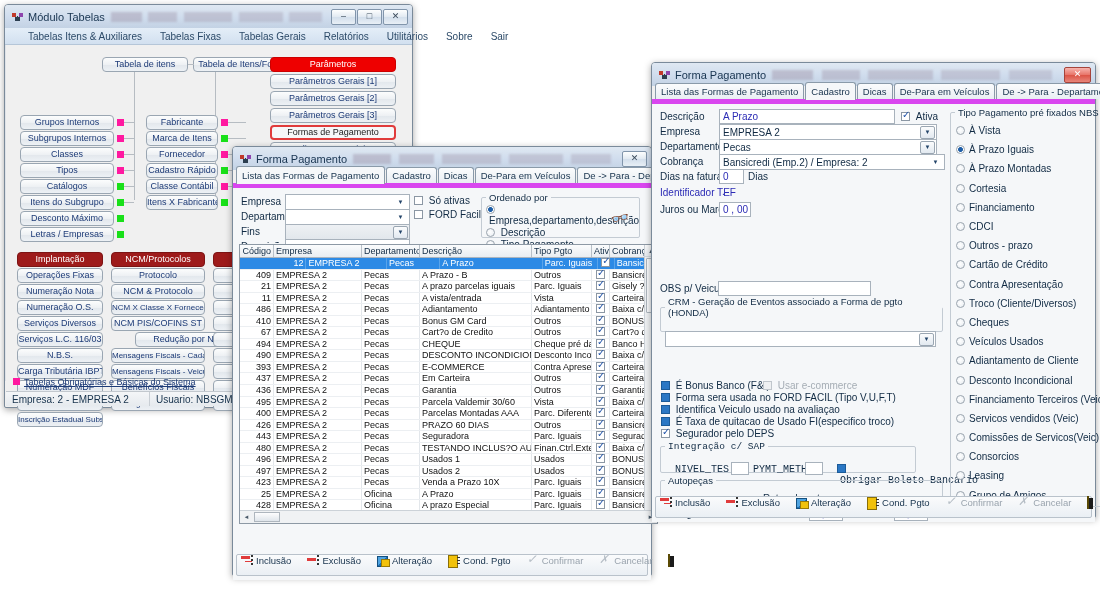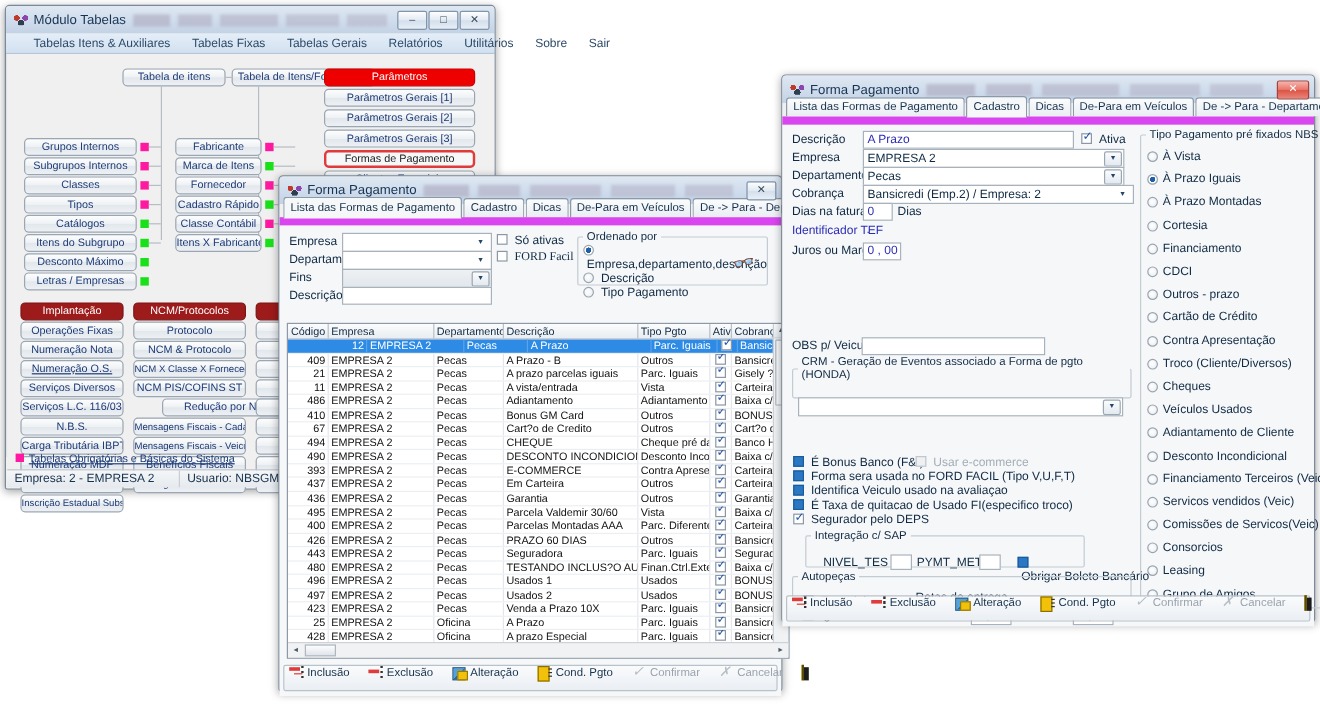--- a/index.html
+++ b/index.html
@@ -71,21 +71,21 @@
                border-top:1px solid #c2c8ce; display:flex; align-items:center;
                font-size:10px; color:#16324c; }
   .statusbar div { padding:0 6px; border-right:1px solid #c8ced4; height:100%;
                    display:flex; align-items:center; white-space:nowrap; }
 
   
   #dlg-lista { left:232px; top:146px; width:420px; height:430px; }
   #dlg-cad   { left:651px; top:62px;  width:445px; height:456px; }
 
   .tabstrip { display:flex; align-items:flex-end; height:18px; padding:3px 3px 0 3px;
-              background:#f0f0f0; border-bottom:7px solid #d946ef; }
+              background:#f0f0f0; border-bottom:5px solid #d946ef; }
   .tab { border:1px solid #8a9aa9; border-bottom:none; border-radius:3px 3px 0 0;
          background:linear-gradient(180deg,#fbfcfd,#e9eef3);
          padding:1px 5px 2px; font-size:9.5px; color:#16324c; white-space:nowrap;
          margin-right:1px; height:16px; line-height:13px; }
   .tab.active { background:#f5f7f9; height:18px; line-height:15px; font-weight:400;
                 position:relative; z-index:2; margin-bottom:-1px; }
   .tab.clip { overflow:hidden; max-width:93px; }
   .spin { display:flex; margin-left:2px; }
   .spin b { width:13px; height:15px; border:1px solid #8a9aa9; background:linear-gradient(180deg,#fafcfd,#e6ecf2);
             font-size:7px; line-height:13px; text-align:center; font-weight:400; color:#30506e; }
@@ -263,21 +263,21 @@
     <div class="btnbox hdr-red" style="left:264px; top:12px; width:126px;">Parâmetros</div>
     <div class="btnbox" style="left:264px; top:29px; width:126px;">Parâmetros Gerais [1]</div>
     <div class="btnbox" style="left:264px; top:46px; width:126px;">Parâmetros Gerais [2]</div>
     <div class="btnbox" style="left:264px; top:63px; width:126px;">Parâmetros Gerais [3]</div>
     <div class="btnbox sel-red" style="left:264px; top:80px; width:126px;">Formas de Pagamento</div>
     <div class="btnbox" style="left:264px; top:97px; width:126px;">Clientes Especiais</div>
 
     <div class="btnbox hdr" style="left:11px; top:207px; width:86px;">Implantação</div>
     <div class="btnbox" style="left:11px; top:223px; width:86px;">Operações Fixas</div>
     <div class="btnbox" style="left:11px; top:239px; width:86px;">Numeração Nota</div>
-    <div class="btnbox" style="left:11px; top:255px; width:86px;text-decoration:underline;">Numeração O.S.</div>
+    <div class="btnbox" style="left:11px; top:255px; width:86px;">Numeração O.S.</div>
     <div class="btnbox" style="left:11px; top:271px; width:86px;">Serviços Diversos</div>
     <div class="btnbox" style="left:11px; top:287px; width:86px;">Serviços L.C. 116/03</div>
     <div class="btnbox" style="left:11px; top:303px; width:86px;">N.B.S.</div>
     <div class="btnbox" style="left:11px; top:319px; width:86px;">Carga Tributária IBPT</div>
     <div class="btnbox" style="left:11px; top:335px; width:86px;">Numeração MDF</div>
     <div class="btnbox" style="left:11px; top:351px; width:86px;">Fins Diverso</div>
     <div class="btnbox" style="left:11px; top:367px; width:86px; font-size:8px;">Inscrição Estadual Subst.</div>
 
     <div class="btnbox hdr" style="left:105px; top:207px; width:94px;">NCM/Protocolos</div>
     <div class="btnbox" style="left:105px; top:223px; width:94px;">Protocolo</div>
@@ -357,41 +357,41 @@
     </div>
     <span class="lbl" style="position:absolute; left:8px; top:53px;">Descrição</span>
     <div class="field" style="position:absolute; left:52px; top:51px; width:125px;"></div>
 
     <span style="position:absolute; left:181px; top:7px;">
       <span class="cbx"></span>
       <span class="lbl" style="margin-left:3px;">Só ativas</span>
     </span>
     <span style="position:absolute; left:181px; top:21px;">
       <span class="cbx"></span>
-      <span class="lbl" style="margin-left:3px;font-family:Liberation Serif, serif;">FORD Facil</span>
+      <span class="lbl" style="margin-left:3px;">FORD Facil</span>
     </span>
 
     <fieldset style="left:248px; top:4px; width:124px; height:46px;">
       <legend>Ordenado por</legend>
       <div style="padding:1px 0 0 4px;">
         <span class="rad on"></span>
         <span class="lbl" style="margin-left:3px;">Empresa,departamento,descrição</span>
       </div>
       <div style="padding:1px 0 0 4px;">
         <span class="rad"></span>
         <span class="lbl" style="margin-left:3px;">Descrição</span>
       </div>
       <div style="padding:1px 0 0 4px;">
         <span class="rad"></span>
         <span class="lbl" style="margin-left:3px;">Tipo Pagamento</span>
       </div>
     </fieldset>
     <span class="glasses" style="left:378px; top:22px;">👓</span>
 
-    <div class="grid" id="grid-lista" style="left:6px; top:81px; width:419px; height:280px;">
+    <div class="grid" id="grid-lista" style="left:6px; top:56px; width:419px; height:280px;">
       <div class="ghead">
         <div class="gc c-cod">Código</div>
         <div class="gc c-emp">Empresa</div>
         <div class="gc c-dep">Departamento</div>
         <div class="gc c-des">Descrição</div>
         <div class="gc c-tip">Tipo Pgto</div>
         <div class="gc c-ati">Ativa</div>
         <div class="gc c-cob">Cobrança</div>
       </div>
       <div id="grid-body">
@@ -739,21 +739,21 @@
     </span>
     <span style="position:absolute; left:9px; top:312px;">
       <span class="cbx blue"></span>
       <span class="lbl" style="margin-left:3px;">É Taxa de quitacao de Usado FI(especifico troco)</span>
     </span>
     <span style="position:absolute; left:9px; top:324px;">
       <span class="cbx ck"></span>
       <span class="lbl" style="margin-left:3px;">Segurador pelo DEPS</span>
     </span>
 
-    <fieldset style="left:19px; top:337px; width:233px; height:32px;">
+    <fieldset style="left:8px; top:337px; width:256px; height:32px;font-family:Liberation Mono, monospace;">
       <legend>Integração c/ SAP</legend>
       <span class="lbl" style="position:absolute; left:14px; top:12px;">NIVEL_TES</span>
       <div class="field" style="position:absolute; left:70px; top:10px; width:18px; height:13px;"></div>
       <span class="lbl" style="position:absolute; left:92px; top:12px;">PYMT_METH</span>
       <div class="field" style="position:absolute; left:144px; top:10px; width:18px; height:13px;"></div>
       <span style="position:absolute; left:176px; top:12px;">
         <span class="cbx blue"></span>
         <span class="lbl" style="margin-left:3px;">Obrigar Boleto Bancário</span>
       </span>
     </fieldset>

